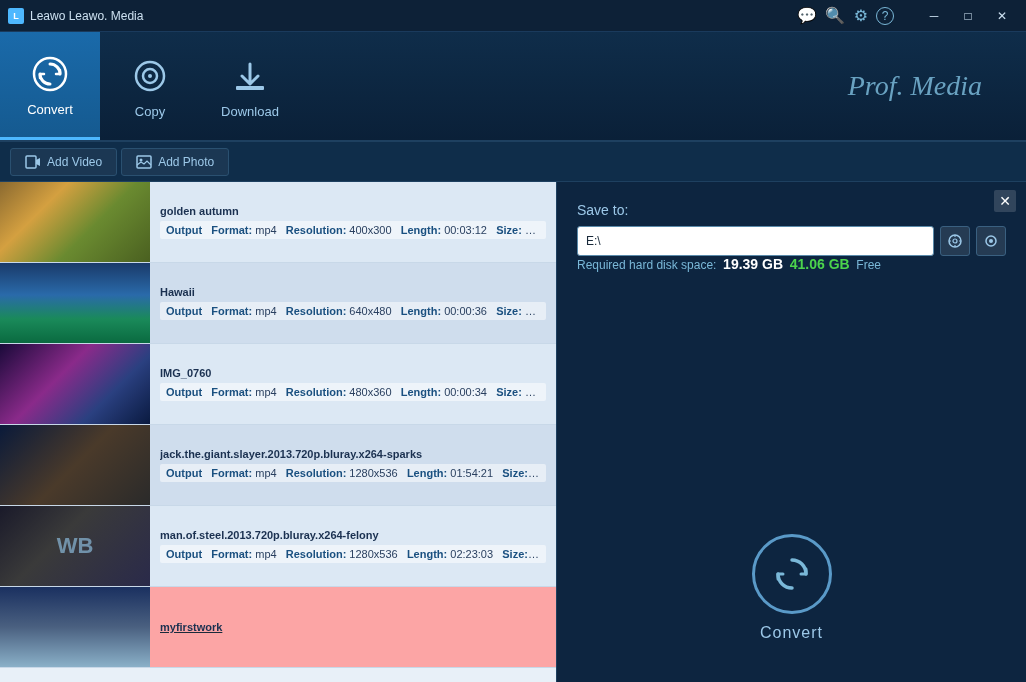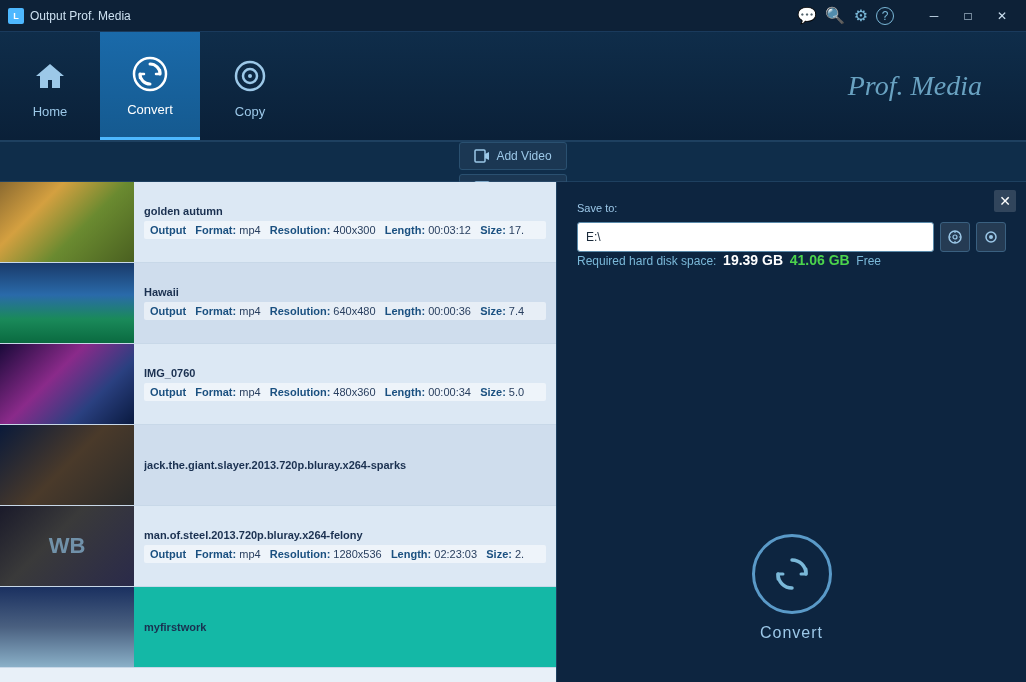--- a/index.html
+++ b/index.html
@@ -124,21 +124,20 @@
 
     
     #subtoolbar {
       height: 40px;
       background: #0f2d4a;
       display: flex;
       align-items: center;
       padding: 0 10px;
       gap: 4px;
       border-bottom: 1px solid #1e4060;
-      flex-direction: column;
     }
     .sub-btn {
       display: flex;
       align-items: center;
       gap: 6px;
       padding: 5px 14px;
       background: rgba(255,255,255,0.05);
       border: 1px solid #2a5070;
       border-radius: 3px;
       color: #9cc8e8;
@@ -165,21 +164,21 @@
       align-items: stretch;
       border-bottom: 1px solid #c8d8e8;
       min-height: 80px;
       background: #dce8f4;
       cursor: pointer;
     }
     .file-item:nth-child(even) { background: #cfdded; }
     .file-item:last-child { background: #b8d0e8; }
 
     .file-thumb {
-      width: 134px;
+      width: 150px;
       min-height: 80px;
       background: #2a4060;
       flex-shrink: 0;
       overflow: hidden;
       display: flex;
       align-items: center;
       justify-content: center;
       font-size: 10px;
       color: #8ab8d8;
     }
@@ -245,21 +244,21 @@
       display: flex;
       align-items: center;
       justify-content: center;
       font-size: 14px;
     }
 
     #save-to-section {
       padding: 20px 20px 16px 20px;
     }
     .save-to-label {
-      font-size: 11px;
+      font-size: 14px;
       color: #9cc8e8;
       margin-bottom: 8px;
     }
     .save-to-row {
       display: flex;
       align-items: center;
       gap: 6px;
     }
     .path-select {
       flex: 1;
@@ -339,46 +338,38 @@
     #file-list::-webkit-scrollbar { width: 6px; }
     #file-list::-webkit-scrollbar-track { background: #c0d0e0; }
     #file-list::-webkit-scrollbar-thumb { background: #6a90b0; border-radius: 3px; }
   </style>
 </head>
 <body>
 
 <div id="titlebar">
   <div id="titlebar-left">
     <div class="app-icon">L</div>
-    <span>Output Prof. Media</span>
+    <span>Leawo Leawo. Media</span>
   </div>
   <div style="display:flex;align-items:center;gap:14px;">
     <div id="header-icons">
       <span title="Messages">💬</span>
       <span title="Search" style="color:#f0c040;">🔍</span>
       <span title="Settings">⚙</span>
       <span title="Help" style="width:18px;height:18px;border-radius:50%;border:1px solid #7ab8d8;display:inline-flex;align-items:center;justify-content:center;font-size:12px;">?</span>
     </div>
     <div id="titlebar-controls">
       <button>─</button>
       <button>□</button>
       <button class="close-btn">✕</button>
     </div>
   </div>
 </div>
 
 <div id="toolbar">
-  <div class="toolbar-item">
-    <div class="toolbar-icon">
-      <svg width="36" height="36" viewBox="0 0 36 36" fill="none">
-        <path d="M18 6L4 18h4v12h8v-8h4v8h8V18h4z" fill="#9cc8e8"></path>
-      </svg>
-    </div>
-    <span>Home</span>
-  </div>
   <div class="toolbar-item active">
     <div class="toolbar-icon">
       <svg width="40" height="40" viewBox="0 0 40 40" fill="none">
         <circle cx="20" cy="20" r="16" stroke="#fff" stroke-width="2.5"></circle>
         <path d="M20 10 A10 10 0 0 1 30 20" stroke="#fff" stroke-width="3" fill="none" stroke-linecap="round"></path>
         <path d="M30 16 L30 20 L26 20" stroke="#fff" stroke-width="2.5" fill="none" stroke-linecap="round" stroke-linejoin="round"></path>
         <path d="M20 30 A10 10 0 0 1 10 20" stroke="#fff" stroke-width="3" fill="none" stroke-linecap="round"></path>
         <path d="M10 24 L10 20 L14 20" stroke="#fff" stroke-width="2.5" fill="none" stroke-linecap="round" stroke-linejoin="round"></path>
       </svg>
     </div>
@@ -386,20 +377,29 @@
   </div>
   <div class="toolbar-item">
     <div class="toolbar-icon">
       <svg width="36" height="36" viewBox="0 0 36 36" fill="none">
         <circle cx="18" cy="18" r="14" stroke="#9cc8e8" stroke-width="2.5"></circle>
         <circle cx="18" cy="18" r="7" stroke="#9cc8e8" stroke-width="2.5"></circle>
         <circle cx="18" cy="18" r="2" fill="#9cc8e8"></circle>
       </svg>
     </div>
     <span>Copy</span>
+  </div>
+  <div class="toolbar-item">
+    <div class="toolbar-icon">
+      <svg width="36" height="36" viewBox="0 0 36 36" fill="none">
+        <rect x="4" y="28" width="28" height="4" rx="1" fill="#9cc8e8"></rect>
+        <path d="M18 6 L18 24 M10 18 L18 26 L26 18" stroke="#9cc8e8" stroke-width="3" fill="none" stroke-linecap="round" stroke-linejoin="round"></path>
+      </svg>
+    </div>
+    <span>Download</span>
   </div>
   <div id="logo-area">
     <span class="logo-text">Prof. Media</span>
   </div>
 </div>
 
 <div id="subtoolbar">
   <div class="sub-btn">
     <svg width="16" height="16" viewBox="0 0 16 16" fill="none">
       <rect x="1" y="2" width="10" height="12" rx="1" stroke="#9cc8e8" stroke-width="1.5"></rect>
@@ -460,20 +460,27 @@
           <span><span class="label">Length:</span> 00:00:34</span>&nbsp;&nbsp;
           <span><span class="label">Size:</span> 5.0</span>
         </div>
       </div>
     </div>
 
     <div class="file-item">
       <div class="file-thumb thumb-jack"></div>
       <div class="file-info">
         <div class="file-name">jack.the.giant.slayer.2013.720p.bluray.x264-sparks</div>
+        <div class="file-meta">
+          <span class="label">Output</span>&nbsp;&nbsp;
+          <span><span class="label">Format:</span> mp4</span>&nbsp;&nbsp;
+          <span><span class="label">Resolution:</span> 1280x536</span>&nbsp;&nbsp;
+          <span><span class="label">Length:</span> 01:54:21</span>&nbsp;&nbsp;
+          <span><span class="label">Size:</span> 2.</span>
+        </div>
       </div>
     </div>
 
     <div class="file-item">
       <div class="file-thumb thumb-mansteel">
         <div style="text-align:center;padding:4px;">
           <div style="font-size:22px;color:#8ab8d8;font-weight:bold;opacity:0.7;">WB</div>
         </div>
       </div>
       <div class="file-info">
@@ -481,21 +488,21 @@
         <div class="file-meta">
           <span class="label">Output</span>&nbsp;&nbsp;
           <span><span class="label">Format:</span> mp4</span>&nbsp;&nbsp;
           <span><span class="label">Resolution:</span> 1280x536</span>&nbsp;&nbsp;
           <span><span class="label">Length:</span> 02:23:03</span>&nbsp;&nbsp;
           <span><span class="label">Size:</span> 2.</span>
         </div>
       </div>
     </div>
 
-    <div class="file-item" style="background:#14b8a6;">
+    <div class="file-item" style="background:#fca5a5;text-decoration:underline;">
       <div class="file-thumb thumb-myfirst"></div>
       <div class="file-info">
         <div class="file-name">myfirstwork</div>
       </div>
     </div>
 
   </div>
 
   <div id="right-panel">
     <button id="panel-close">✕</button>

